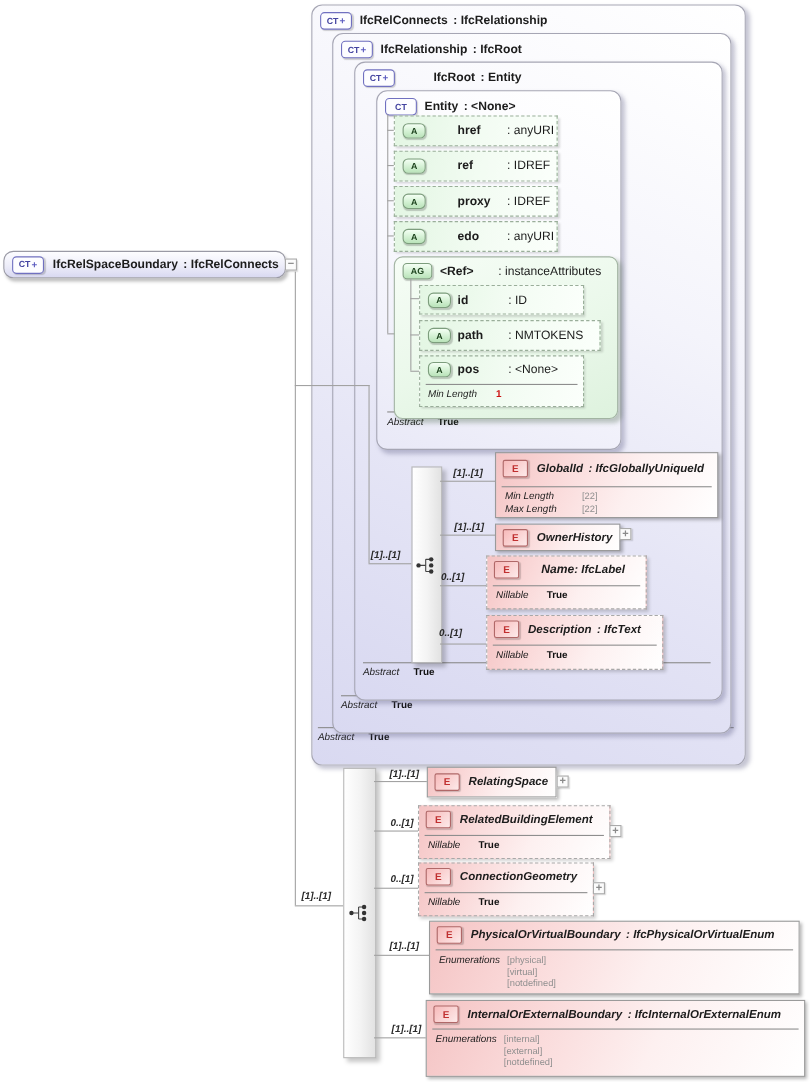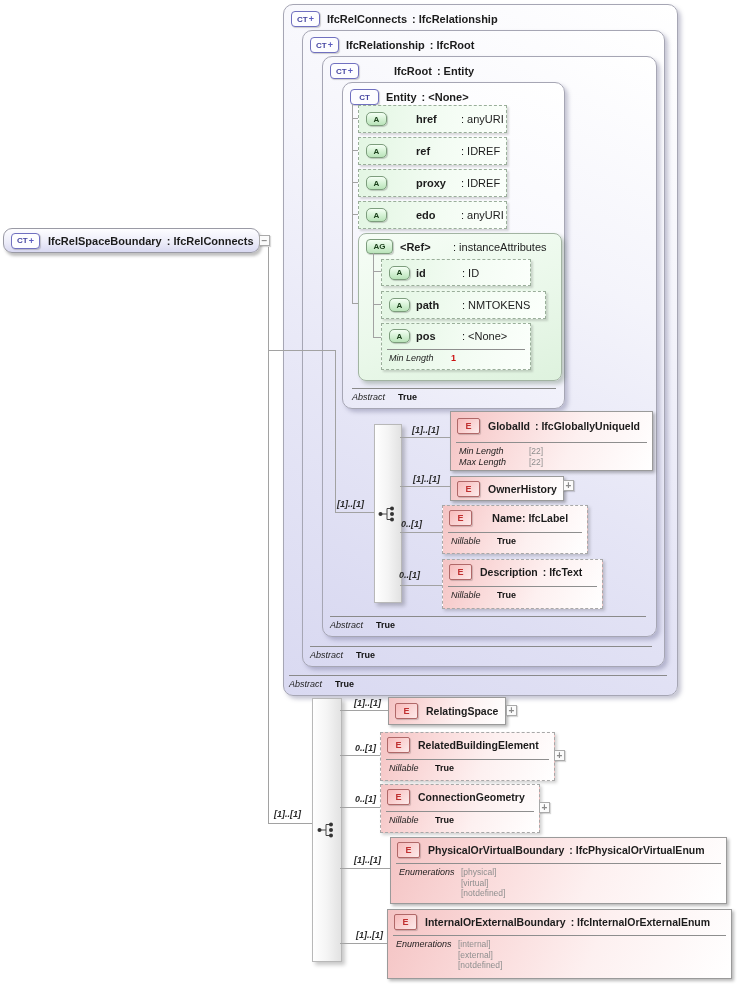--- a/index.html
+++ b/index.html
@@ -7,21 +7,21 @@
           font-family:"Liberation Sans",sans-serif;overflow:hidden;}
 
   
   .ctr{position:absolute;border:1px solid #a6a6b4;border-radius:10px;
        background:linear-gradient(205deg,#ffffff 0%,#f4f4fb 35%,#e6e6f6 65%,#d9d9f1 100%);
        box-shadow:3px 3px 4px rgba(90,90,130,.35);}
   .ctr.inner{background:linear-gradient(205deg,#ffffff 0%,#f7f7fd 55%,#e9e9f7 100%);}
   .ctr-hd{position:absolute;top:6px;display:flex;align-items:center;gap:7px;}
   .title{font-size:11px;font-weight:bold;color:#1c1c1c;white-space:pre;}
   .t-type{margin-left:5px;}
-  .ftr{position:absolute;bottom:6px;border-top:1px solid #8a8a8a;padding-top:3px;
+  .ftr{position:absolute;bottom:20px;border-top:1px solid #8a8a8a;padding-top:3px;
        display:flex;font-size:9px;align-items:baseline;}
   .f-lbl{font-style:italic;color:#222;}
   .f-val{font-weight:bold;color:#111;}
   .w46{width:46px;}
 
   
   .ct-icon{display:inline-flex;align-items:center;justify-content:center;gap:1px;
        min-width:27px;height:14px;border:1px solid #7070c0;border-radius:4px;background:#fdfdff;
        font-size:8px;font-weight:bold;color:#4444a0;box-shadow:1px 1px 1px rgba(0,0,0,.18);}
   .plus-badge{color:#5c5cc0;font-size:9px;line-height:8px;font-weight:bold;}
@@ -51,21 +51,21 @@
   .ag{position:absolute;border:1px solid #a2b4a2;border-radius:8px;
       background:linear-gradient(160deg,#f6fdf6 0%,#eaf8ea 55%,#def2de 100%);
       box-shadow:3px 3px 4px rgba(60,90,60,.3);}
 
   
   .el{position:absolute;background:linear-gradient(115deg,#f4c3c3 0%,#fadada 30%,#fdf0f0 60%,#ffffff 100%);
       box-shadow:2px 2px 3px rgba(0,0,0,.28);}
   .el.solid{border:1px solid #9a9a9a;}
   .el.dashed{border:1px dashed #a8a8a8;box-shadow:2px 2px 3px rgba(0,0,0,.18);}
   .el-hd{display:flex;align-items:center;padding-left:6px;height:24px;}
-  .el-title{font-size:10.5px;font-weight:bold;color:#1c1c1c;white-space:pre;}
+  .el-title{font-size:10.5px;font-weight:bold;color:#1c1c1c;white-space:pre;font-style:italic;}
   .sep{position:absolute;left:5px;right:5px;border-top:1px solid #8e8e8e;}
   .facets{position:absolute;font-size:9px;line-height:10.5px;color:#1c1c1c;}
   .frow{display:flex;}
   .fl{font-style:italic;}
   .fl-70{width:70px;} .fl-46{width:46px;} .fl-62{width:62px;}
   .gray{color:#8f8f8f;font-size:8.5px;}
   .red{color:#cc1111;font-weight:bold;}
   .enum-col{display:flex;flex-direction:column;font-size:8.5px;color:#8f8f8f;}
 
   

